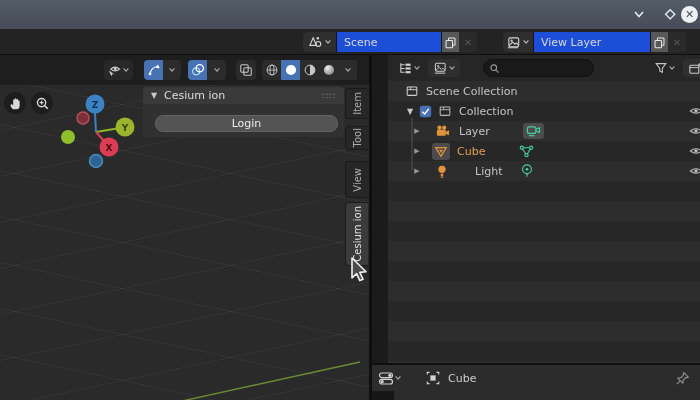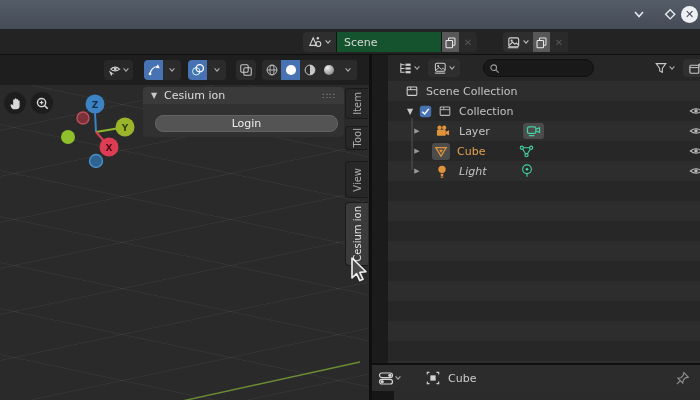--- a/index.html
+++ b/index.html
@@ -13,21 +13,21 @@
               background:linear-gradient(#545c68,#454c57); }
   .winctl { display:flex; align-items:center; justify-content:center; color:#e6eaee; }
   .close-circle { width:17px; height:17px; border-radius:50%; background:#eef1f4;
                   color:#434b58; font-size:11px; font-weight:bold; }
 
   
   .topbar { left:0; top:29px; width:700px; height:26px; background:#232323;
             border-bottom:1px solid #0f0f0f; }
   .idgroup { position:absolute; top:3px; height:20px; display:flex; border-radius:4px; overflow:hidden; }
   .idbtn { background:#2e2e2e; display:flex; align-items:center; justify-content:center; gap:1px; padding:0 3px; }
-  .idfield { background:#14532d; color:#d8d8d8; font-size:11px; display:flex; align-items:center;
+  .idfield { background:#1d4ed8; color:#d8d8d8; font-size:11px; display:flex; align-items:center;
              padding:0 7px; border-left:1px solid #141414; border-right:1px solid #141414; }
   .idnew { background:#585858; width:17px; display:flex; align-items:center; justify-content:center; }
   .idx { background:#2a2a2a; width:18px; display:flex; align-items:center; justify-content:center;
          color:#565656; font-size:10px; }
 
   
   .viewport { left:0; top:55px; width:369px; height:345px; background:#2a2a2a; overflow:hidden; }
   .vgrid { left:0; top:30px; width:369px; height:315px;
            background:
              repeating-linear-gradient(12deg, transparent 0 44px, rgba(255,255,255,0.045) 44px 45px),
@@ -132,20 +132,23 @@
       <div class="idbtn" style="width:30px;">
         <svg width="15" height="15" viewBox="0 0 16 16">
           <rect x="3" y="3" width="10.5" height="9.5" rx="1.5" fill="none" stroke="#d5d5d5" stroke-width="1.2"></rect>
           <circle cx="6" cy="6" r="1.1" fill="#d5d5d5"></circle>
           <path d="M3.5 11 L7 7.5 L9.5 10 L11 8.5 L13 10.5" fill="none" stroke="#d5d5d5" stroke-width="1.1"></path>
           <path d="M2 13.5 h11" stroke="#d5d5d5" stroke-width="1.1"></path>
         </svg>
         <svg width="8" height="8" viewBox="0 0 10 10">
             <polyline points="2,3 5,6.5 8,3" fill="none" stroke="#bbb" stroke-width="1.4"></polyline>
           </svg>
+      </div>
+      <div class="idfield" style="width:118px;">
+        <span>View Layer</span>
       </div>
       <div class="idnew">
         <svg width="13" height="13" viewBox="0 0 16 16">
           <rect x="5.5" y="2.5" width="8" height="9" rx="1" fill="none" stroke="#e8e8e8" stroke-width="1.3"></rect>
           <rect x="2.5" y="5.5" width="8" height="9" rx="1" fill="#585858" stroke="#e8e8e8" stroke-width="1.3"></rect>
         </svg>
       </div>
       <div class="idx">
         <span>✕</span>
       </div>
@@ -421,21 +424,21 @@
       </svg>
     </div>
 
     <div class="orow" style="top:106px;">
       <span class="glyph-exp" style="margin-left:24px;">▶</span>
       <svg style="margin-left:13px;" width="14" height="15" viewBox="0 0 16 17">
         <circle cx="8" cy="6" r="4.2" fill="#e0933c"></circle>
         <path d="M6.3 11 H9.7 L9.2 14 H6.8 Z" fill="#e0933c"></path>
         <path d="M6.5 15 h3" stroke="#e0933c" stroke-width="1.2"></path>
       </svg>
-      <span style="margin-left:10px;font-style:italic;">Light</span>
+      <span style="margin-left:26px;">Light</span>
       <svg style="position:absolute;left:132px;top:2px;" width="14" height="15" viewBox="0 0 16 17">
         <circle cx="8" cy="7" r="5" fill="none" stroke="#45d0a2" stroke-width="1.3"></circle>
         <circle cx="8" cy="7" r="1.5" fill="#45d0a2"></circle>
         <path d="M8 12 V15.5" stroke="#45d0a2" stroke-width="1.3"></path>
       </svg>
       <svg class="eye" width="14" height="14" viewBox="0 0 16 16">
         <path d="M1.5 8 Q8 2.8 14.5 8 Q8 13.2 1.5 8 Z" fill="none" stroke="#b8b8b8" stroke-width="1.2"></path>
         <circle cx="8" cy="8" r="2" fill="#b8b8b8"></circle>
       </svg>
     </div>

